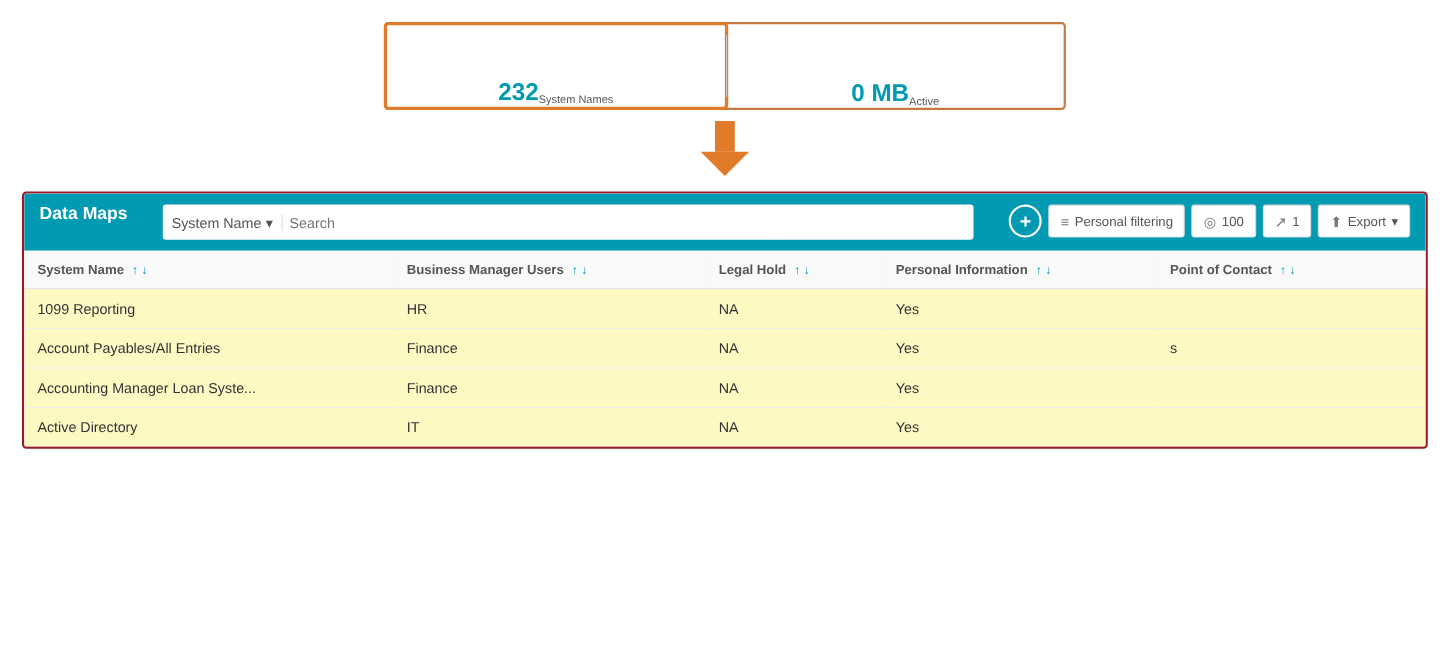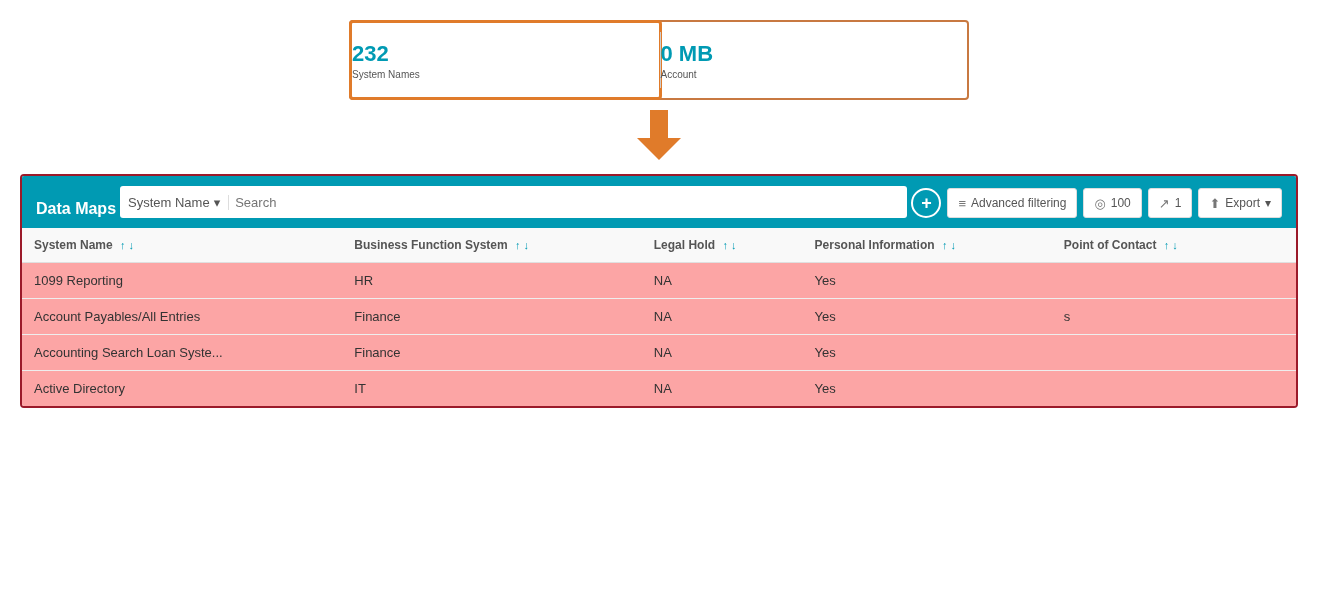--- a/index.html
+++ b/index.html
@@ -20,22 +20,21 @@
     .stats-box {
       display: flex;
       border: 2px solid #c87941;
       border-radius: 4px;
       width: 620px;
       height: 80px;
     }
     .stat-item {
       flex: 1;
       display: flex;
-      flex-direction: column;
-      align-items: flex-start;
+      align-items: flex-end;
       justify-content: center;
     }
     .stat-item:first-child {
       border: 3px solid #e07b2a;
       border-radius: 4px;
       margin: -2px;
     }
     .stat-divider {
       width: 1px;
       background: #ccc;
@@ -78,23 +77,23 @@
       border: 2px solid #9b1a2a;
       border-radius: 4px;
       padding: 0;
       overflow: hidden;
     }
 
     
     .table-header {
       background: #009ab3;
       display: flex;
-      align-items: flex-end;
+      align-items: flex-start;
       padding: 10px 14px;
-      gap: 4px;
+      gap: 32px;
     }
     .table-title {
       color: #fff;
       font-size: 16px;
       font-weight: bold;
       white-space: nowrap;
     }
     .search-area {
       display: flex;
       align-items: center;
@@ -158,21 +157,21 @@
     }
     .action-btn .btn-icon {
       font-size: 13px;
       color: #777;
     }
 
     
     .data-table {
       width: 100%;
       border-collapse: collapse;
-      background: #fca5a5;
+      background: #fef9c3;
     }
     .data-table thead tr {
       background: #f9f9f9;
       border-bottom: 1px solid #e0e0e0;
     }
     .data-table thead th {
       text-align: left;
       padding: 10px 12px;
       font-size: 12px;
       color: #555;
@@ -216,21 +215,21 @@
 
 <div class="stats-container">
   <div class="stats-box">
     <div class="stat-item">
       <span class="stat-number">232</span>
       <span class="stat-label">System Names</span>
     </div>
     <div class="stat-divider"></div>
     <div class="stat-item">
       <span class="stat-number">0 MB</span>
-      <span class="stat-label">Account</span>
+      <span class="stat-label">Active</span>
     </div>
   </div>
 </div>
 
 <div class="arrow-container">
   <div>
     <div class="arrow-shaft"></div>
     <div class="arrow-head"></div>
   </div>
 </div>
@@ -247,21 +246,21 @@
       </div>
       <input class="search-input" type="text" placeholder="Search" style="">
     </div>
 
     <div class="header-actions">
       <div class="add-btn">
         <span>+</span>
       </div>
       <button class="action-btn">
         <span class="btn-icon">≡</span>
-        <span>Advanced filtering</span>
+        <span>Personal filtering</span>
       </button>
       <button class="action-btn">
         <span class="btn-icon">◎</span>
         <span>100</span>
       </button>
       <button class="action-btn">
         <span class="btn-icon">↗</span>
         <span>1</span>
       </button>
       <button class="action-btn">
@@ -273,21 +272,21 @@
   </div>
 
   <table class="data-table">
     <thead>
       <tr>
         <th>
           <span>System Name</span>
           <span class="sort-icon">↑ ↓</span>
         </th>
         <th>
-          <span>Business Function System</span>
+          <span>Business Manager Users</span>
           <span class="sort-icon">↑ ↓</span>
         </th>
         <th>
           <span>Legal Hold</span>
           <span class="sort-icon">↑ ↓</span>
         </th>
         <th>
           <span>Personal Information</span>
           <span class="sort-icon">↑ ↓</span>
         </th>
@@ -309,21 +308,21 @@
         </tr>
         <tr>
           <td class="link-cell">Account Payables/All Entries</td>
           <td class="link-cell">Finance</td>
           <td class="link-cell">NA</td>
           <td>Yes</td>
           <td>s</td>
           <td></td>
         </tr>
         <tr>
-          <td class="link-cell">Accounting Search Loan Syste...</td>
+          <td class="link-cell">Accounting Manager Loan Syste...</td>
           <td class="link-cell">Finance</td>
           <td class="link-cell">NA</td>
           <td>Yes</td>
           <td></td>
           <td></td>
         </tr>
         <tr>
           <td class="link-cell">Active Directory</td>
           <td class="link-cell">IT</td>
           <td class="link-cell">NA</td>

